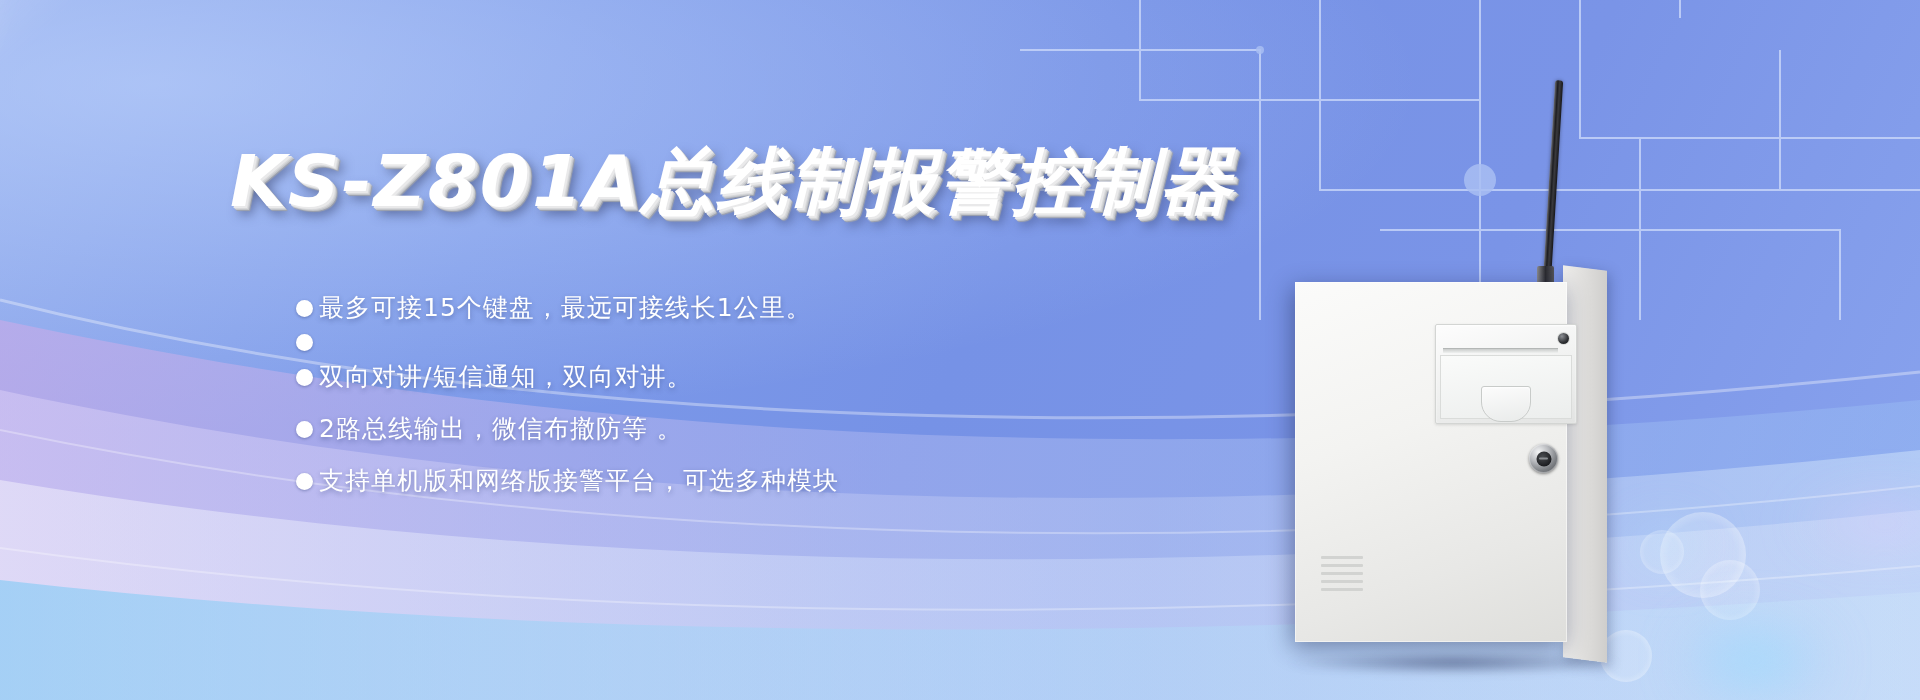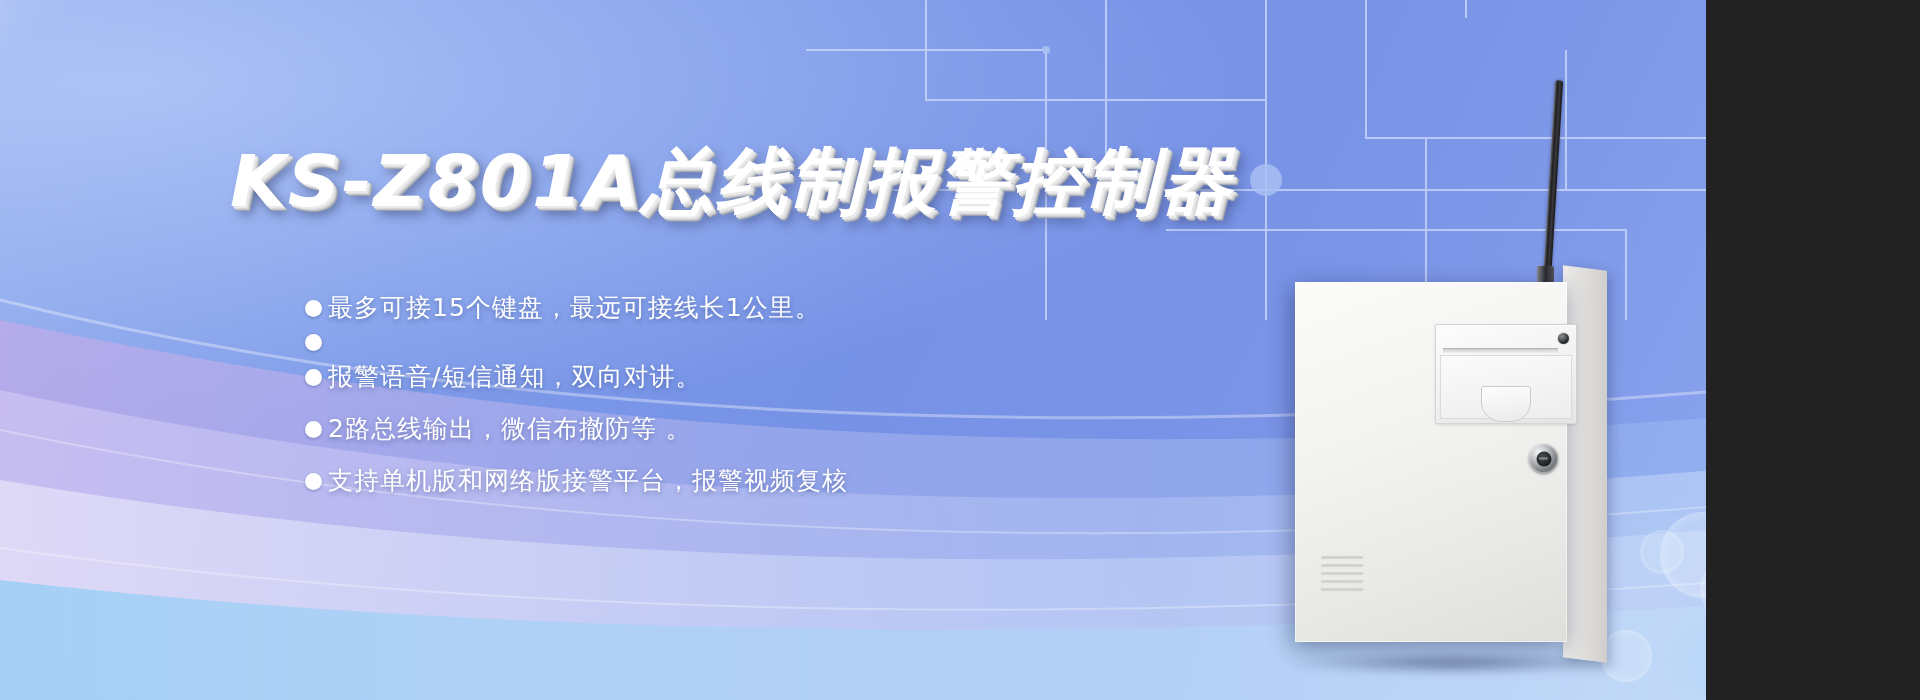--- a/index.html
+++ b/index.html
@@ -1,21 +1,21 @@
 <!DOCTYPE html>
 <html lang="zh"><head>
 <meta charset="utf-8">
 <title>KS-Z801A</title>
 <style>
   html,body{margin:0;padding:0;background:#222;}
   *{box-sizing:border-box;}
 
   .banner{
     position:relative;
-    width:1706px;height:700px;
+    width:1920px;height:700px;
     overflow:hidden;
     font-family:"DejaVu Sans","Liberation Sans",sans-serif;
     background:
       radial-gradient(120% 90% at 8% 12%, rgba(200,220,255,.55) 0%, rgba(160,190,250,0) 55%),
       linear-gradient(115deg,#8fa9ec 0%, #7d9ae9 26%, #7692e6 50%, #7a94e7 72%, #8aa4ee 100%);
   }
 
   
   .rays{position:absolute;inset:0;overflow:hidden;pointer-events:none;}
   .ray{
@@ -54,21 +54,21 @@
     text-shadow:
        2px 2px 0 #e9e9ea,
        3px 3px 0 #d7d8da,
        4px 4px 0 #c4c6ca,
        5px 5px 1px #9fa3ad,
        7px 8px 12px rgba(40,50,90,.55);
   }
 
   
   .features{
-    position:absolute;left:305px;top:282px;
+    position:absolute;left:296px;top:282px;
     width:820px;
   }
   .feature{
     display:flex;align-items:center;
     color:#ffffff;
     font-size:25px;
     line-height:52px;
     letter-spacing:1px;
     text-shadow:0 2px 5px rgba(40,56,110,.45);
     white-space:nowrap;
@@ -238,29 +238,29 @@
   <div class="features">
     <div class="feature">
       <span class="bullet"></span>
       <span>最多可接15个键盘，最远可接线长1公里。</span>
     </div>
     <div class="feature">
       <span class="bullet"></span>
     </div>
     <div class="feature">
       <span class="bullet"></span>
-      <span>报警语音/短信通知，双向对讲。</span>
+      <span>双向对讲/短信通知，双向对讲。</span>
     </div>
     <div class="feature">
       <span class="bullet"></span>
       <span>2路总线输出，微信布撤防等 。</span>
     </div>
     <div class="feature">
       <span class="bullet"></span>
-      <span>支持单机版和网络版接警平台，报警视频复核</span>
+      <span>支持单机版和网络版接警平台，可选多种模块</span>
     </div>
   </div>
 
   <div class="product">
     <div class="antenna"></div>
     <div class="antenna-base"></div>
     <div class="box-shadow-floor"></div>
     <div class="box-side"></div>
     <div class="box-face">
       <div class="printer">

